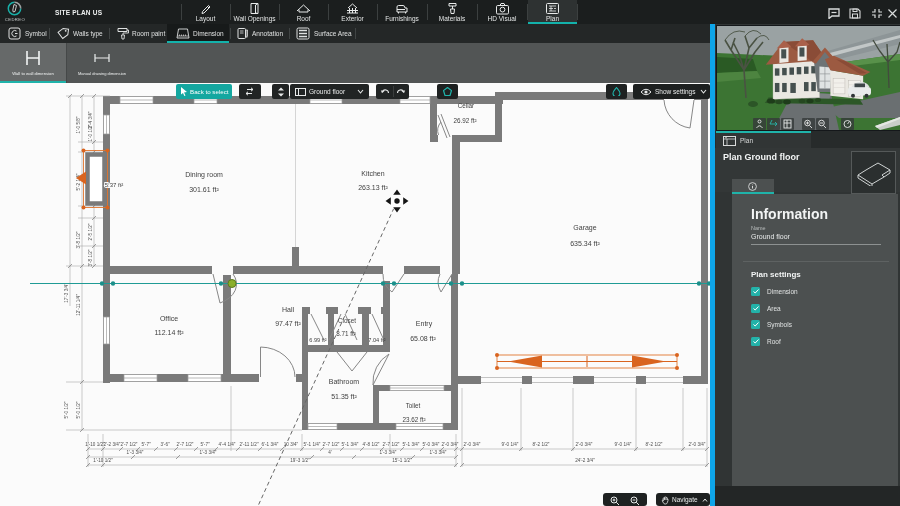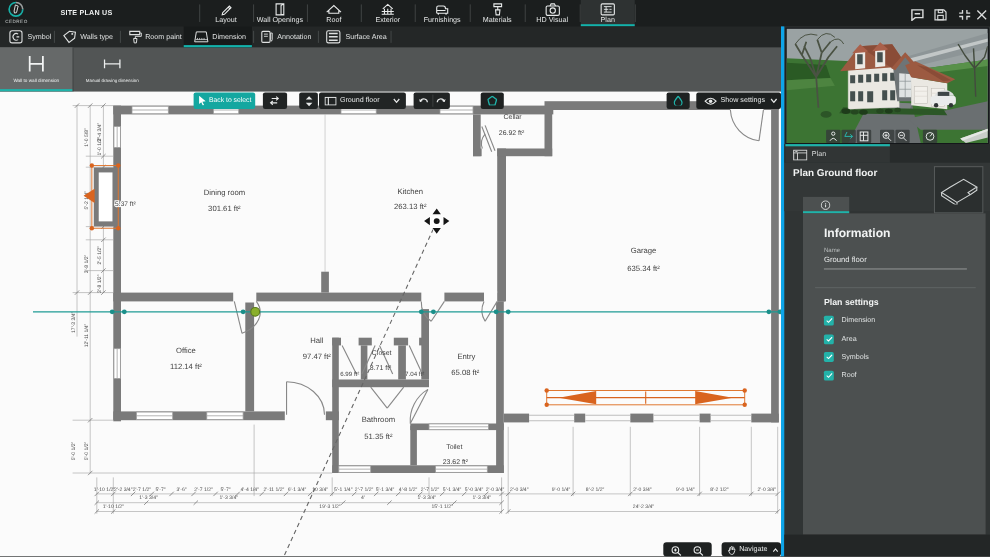--- a/index.html
+++ b/index.html
@@ -586,21 +586,21 @@
   <div class="fbtn" style="left:656px;top:493px;width:54px;height:13px;background:#1d2020;border-radius:3px;z-index:6">
     <svg class="abs" style="left:5px;top:2.5px" width="9" height="9" viewBox="0 0 9 9">
         <path d="M2.2 5 V2.5 Q2.2 1.8 2.9 1.8 Q3.5 1.8 3.5 2.5 M3.5 4 V1.5 Q3.5 0.8 4.2 0.8 Q4.9 0.8 4.9 1.5 M4.9 4 V2 Q4.9 1.4 5.6 1.4 Q6.2 1.4 6.2 2 V4 M6.2 3 Q7.5 2.8 7 4.5 L6.2 6.8 Q5.9 8 4.5 8 H4 Q3 8 2.5 7 L1.4 5 Q1 4.2 1.8 4 Q2.3 3.9 2.6 4.4" stroke="#e8eaea" stroke-width="0.8" fill="none"></path>
       </svg>
     <span class="abs" style="left:16px;top:3px">Navigate</span>
     <svg class="abs" style="left:46px;top:4.5px" width="6" height="5" viewBox="0 0 6 5">
         <path d="M1 3.5 L3 1 L5 3.5" stroke="#e8eaea" stroke-width="1" fill="none"></path>
       </svg>
   </div>
 
-  <div class="abs" style="left:710px;top:24px;width:190px;height:482px;background:#303434;border-left:3px solid #0ea5e9;box-sizing:border-box;z-index:5">
+  <div class="abs" style="left:710px;top:24px;width:190px;height:482px;background:#303434;border-left:5px solid #0ea5e9;box-sizing:border-box;z-index:5">
 
     <div class="abs" style="left:1px;top:1px;width:185px;height:106px;background:#14171a;">
       <svg class="abs" style="left:1px;top:1px" width="183" height="104" viewBox="0 0 183 104">
         <rect width="183" height="104" fill="#9aa2a3"></rect>
 
         <polygon points="90,31 183,4 183,18 102,38" fill="#8d9597"></polygon>
         <polygon points="93,32 183,9 183,12 97,35" fill="#c2c7c7"></polygon>
 
         <polygon points="0,27 88,31 100,40 183,28 183,104 0,104" fill="#3c7433"></polygon>
         <polygon points="100,40 183,28 183,34 104,44" fill="#58914a"></polygon>
@@ -727,21 +727,21 @@
       </div>
     </div>
 
     <div class="abs" style="left:17px;top:155px;width:42px;height:15px;background:#4c5050;border-bottom:2px solid #1fb3aa;box-sizing:border-box;">
       <svg class="abs" style="left:16px;top:2.5px" width="9" height="9" viewBox="0 0 9 9">
           <circle cx="4.5" cy="4.5" r="3.9" stroke="#d8dada" stroke-width="0.9" fill="none"></circle>
           <path d="M4.5 4 V6.5 M4.5 2.6 V3.2" stroke="#d8dada" stroke-width="1"></path>
         </svg>
     </div>
     <div class="abs" style="left:17px;top:170px;width:166px;height:292px;background:#4c5050;">
-      <div class="abs" style="left:19px;top:12px;color:#f2f4f4;font-size:11px;font-weight:bold;">Information</div>
+      <div class="abs" style="left:19px;top:12px;color:#f2f4f4;font-size:14px;font-weight:bold;">Information</div>
       <div class="abs" style="left:19px;top:31px;color:#b7bbbb;font-size:5.5px;">Name</div>
       <div class="abs" style="left:19px;top:39px;color:#e9ebeb;font-size:7px;">Ground floor</div>
       <div class="abs" style="left:19px;top:50px;width:130px;height:1px;background:#8d9191;"></div>
       <div class="abs" style="left:11px;top:67px;width:146px;height:1px;background:#5e6262;"></div>
       <div class="abs" style="left:19px;top:76px;color:#f2f4f4;font-size:8px;font-weight:bold;">Plan settings</div>
       <div class="chk" style="left:19px;top:93px;"></div>
         <svg class="abs" style="left:20.5px;top:95px" width="6" height="5" viewBox="0 0 6 5">
           <path d="M0.5 2.5 L2.2 4 L5.5 0.5" stroke="#fff" stroke-width="1" fill="none"></path>
         </svg>
       <div class="chklbl" style="left:35px;top:94px;">Dimension</div>

